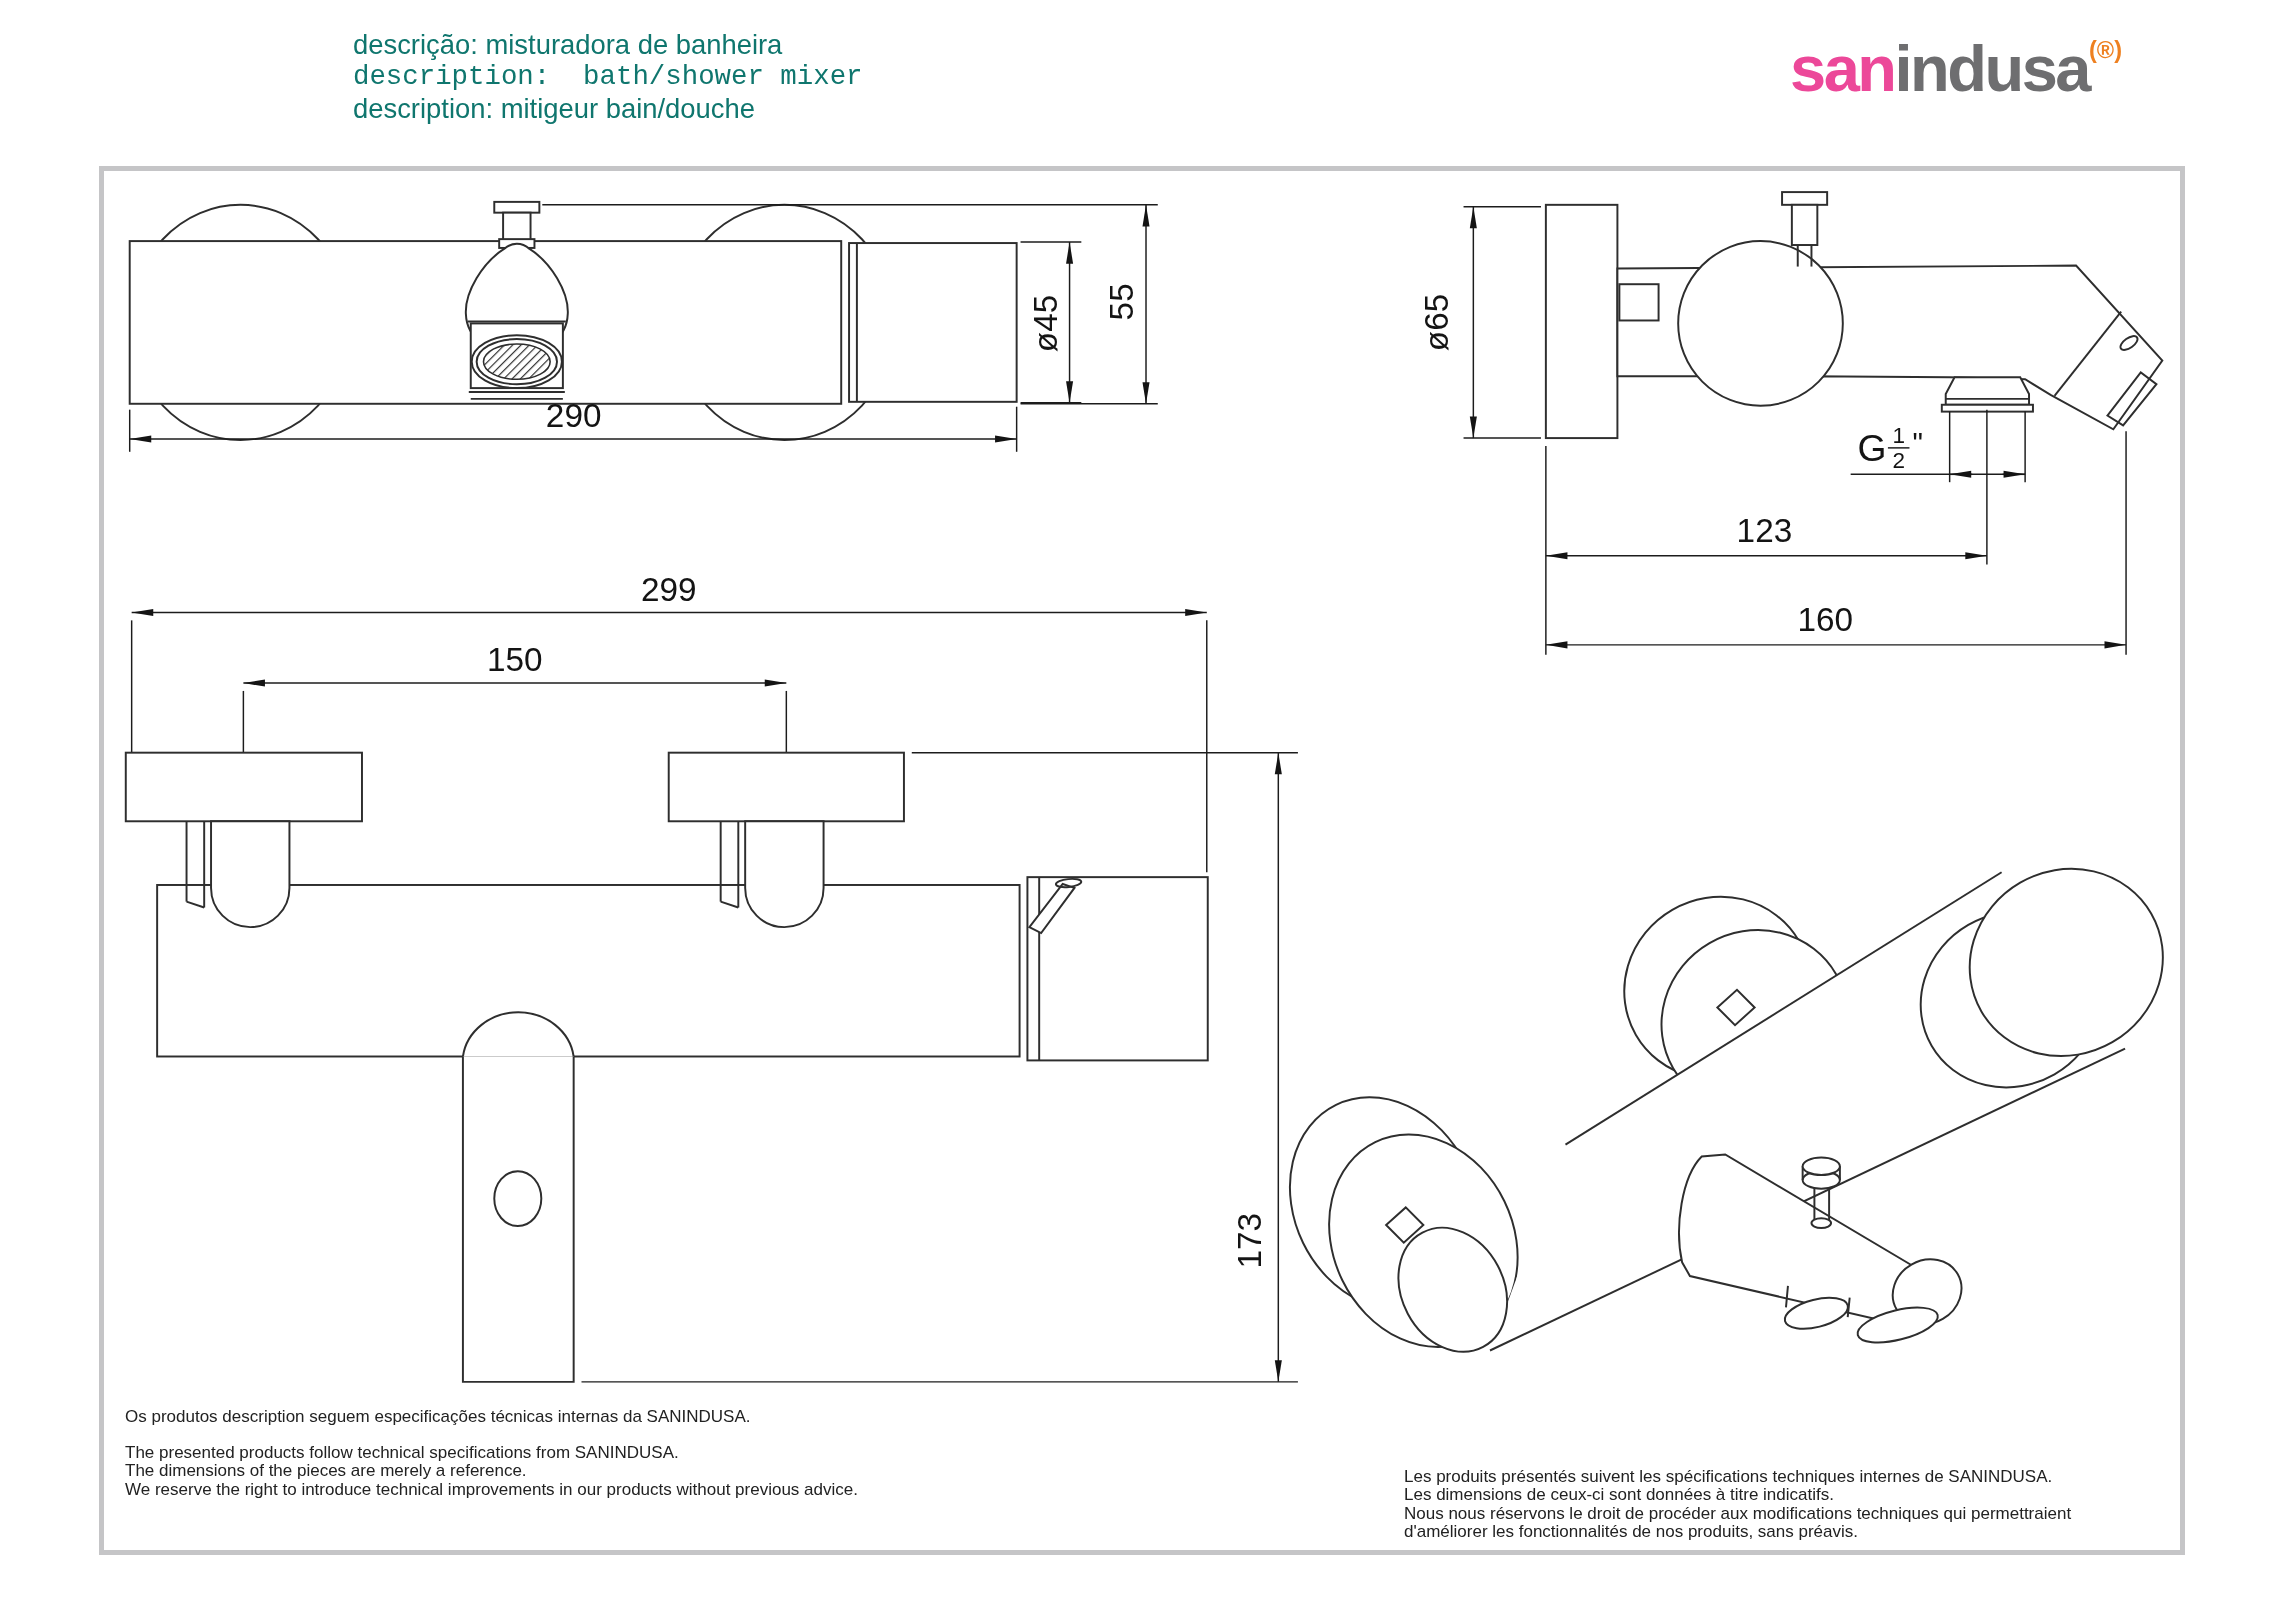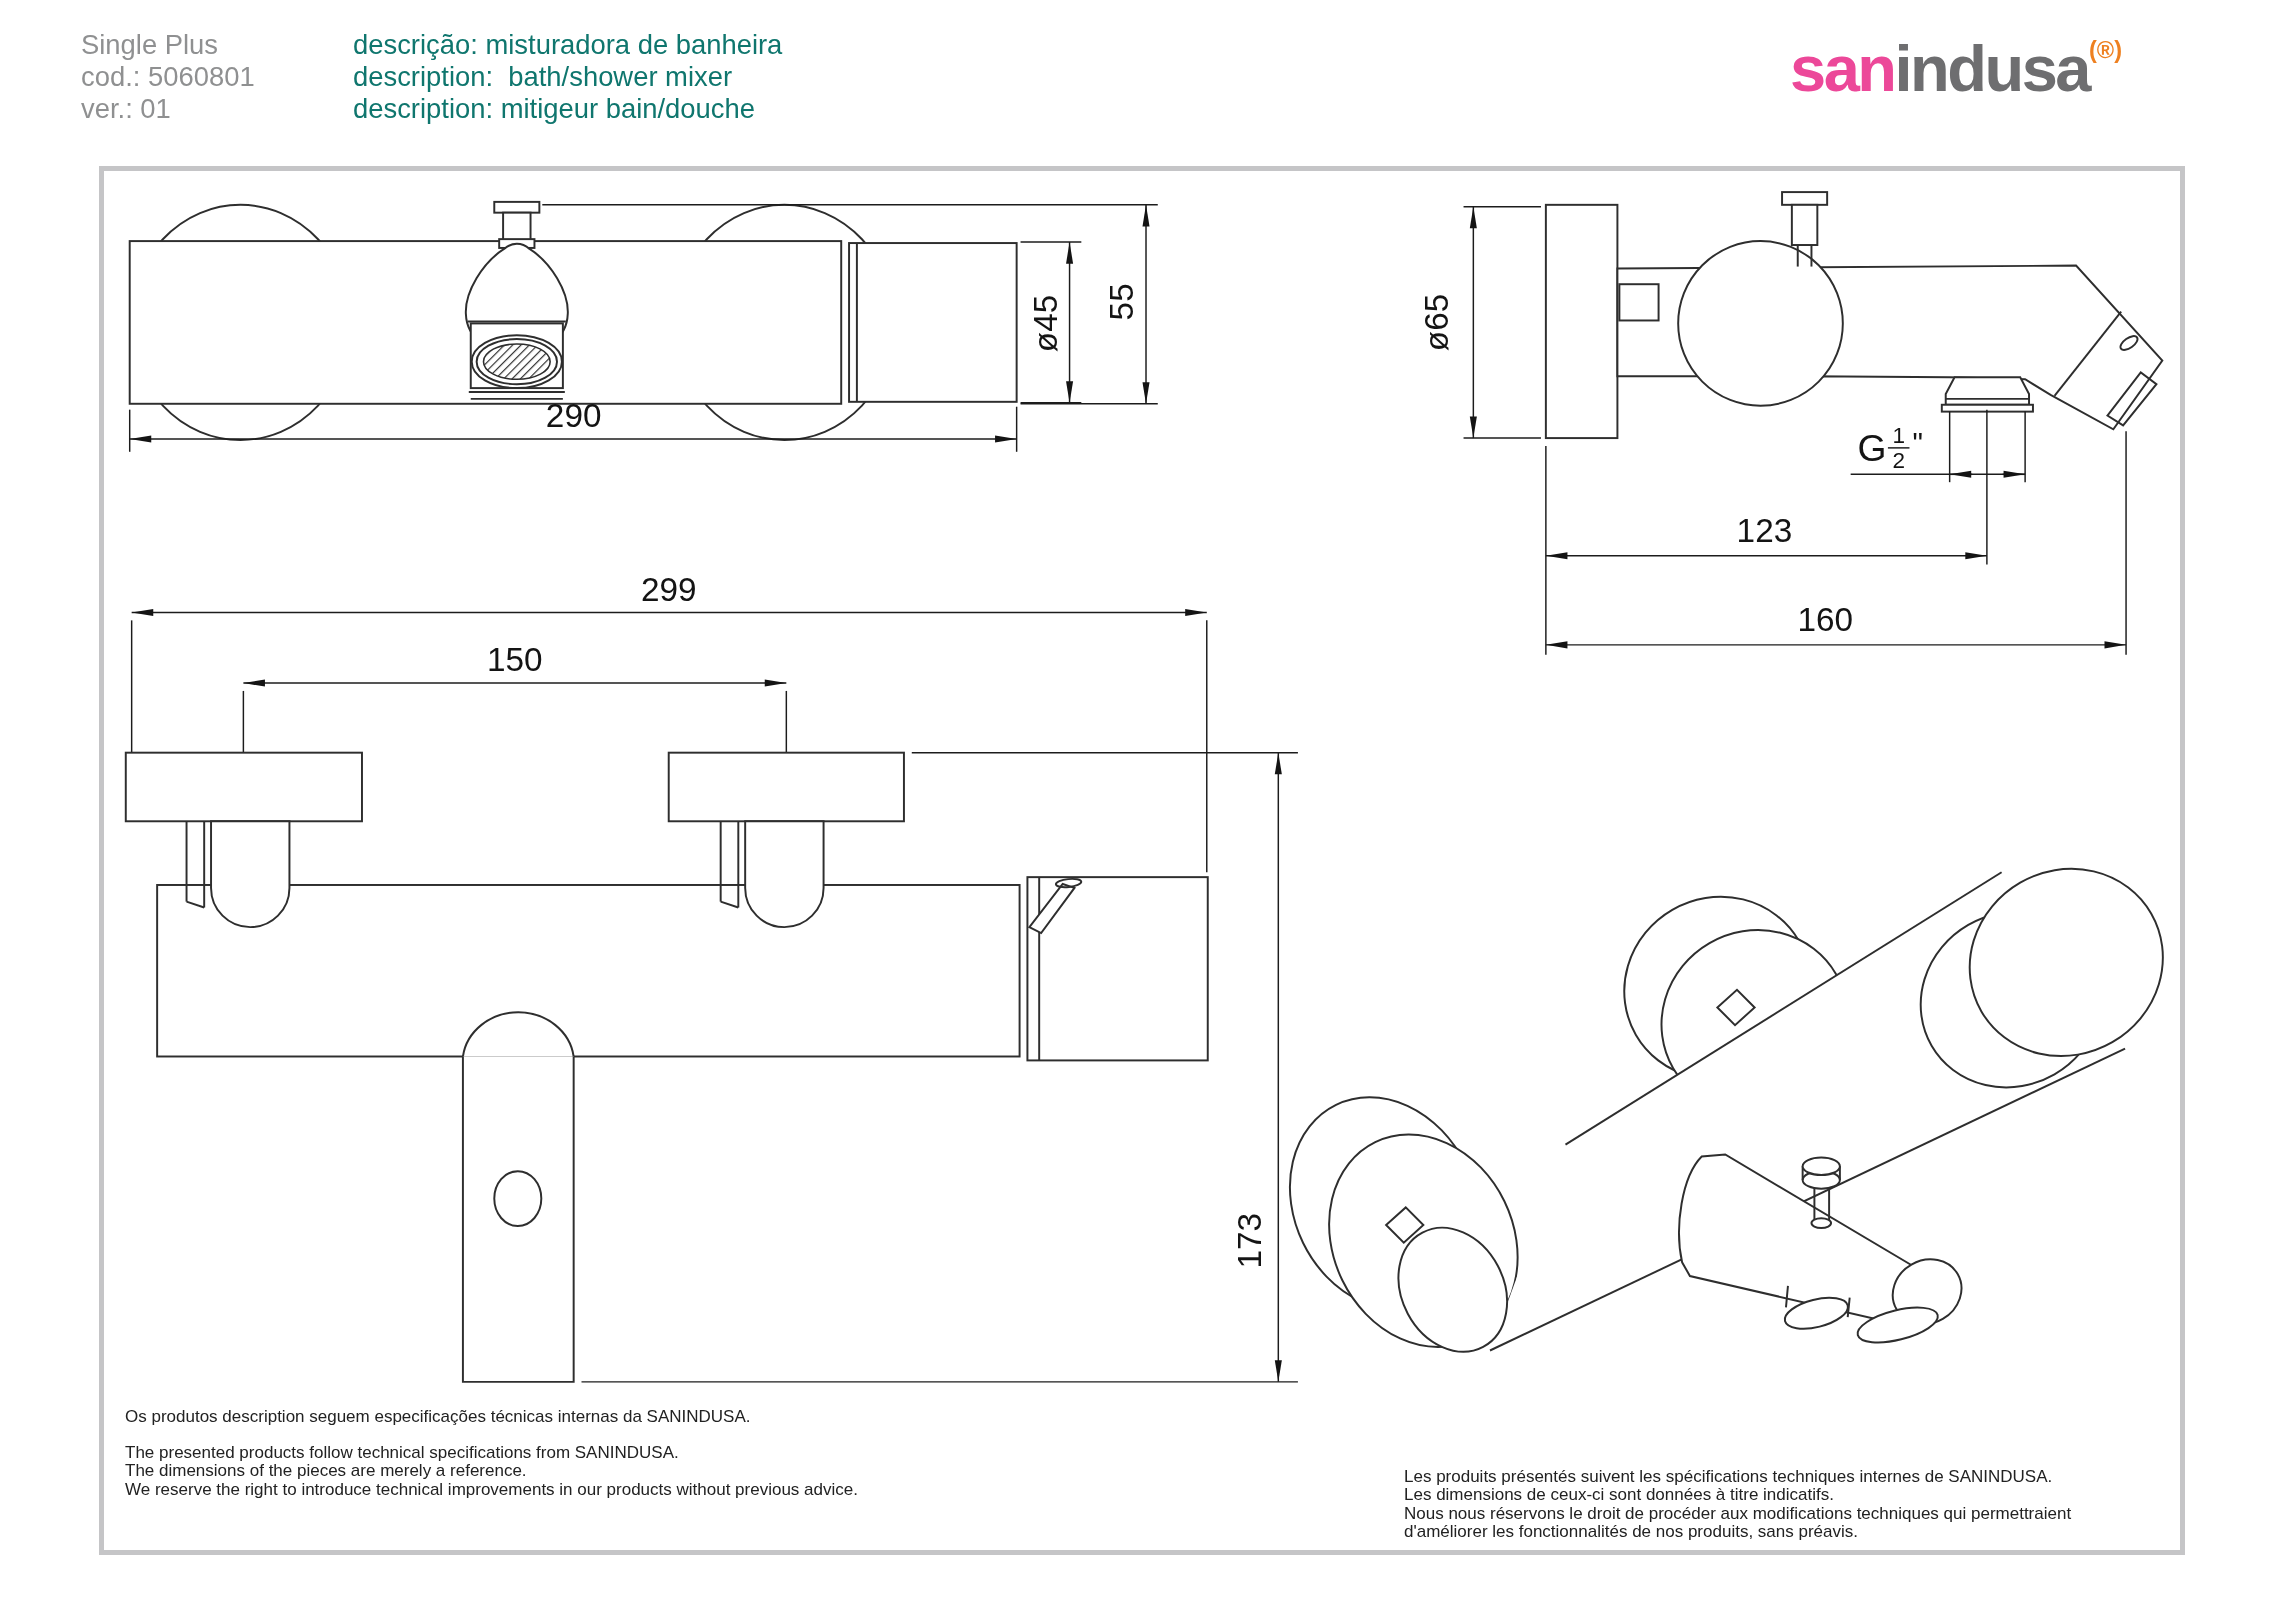--- a/index.html
+++ b/index.html
@@ -1,20 +1,20 @@
 <!DOCTYPE html>
 <html><head>
 <meta charset="utf-8">
 <style>
   html,body{margin:0;padding:0;background:#fff;}
   .page{position:relative;width:2293px;height:1621px;background:#fff;overflow:hidden;
         font-family:"Liberation Sans",sans-serif;}
   .hdr-left{position:absolute;left:81px;top:29px;color:#8f9091;font-size:27.4px;line-height:32px;}
   .hdr-desc{position:absolute;left:353px;top:29px;color:#0f766e;font-size:27.4px;line-height:32px;}
-  .hdr-desc .en{white-space:pre;}
+  .hdr-desc .en{white-space:pre;font-family:Liberation Mono, monospace;}
   .logo{position:absolute;left:1790px;top:31px;font-size:65px;font-weight:700;
         letter-spacing:-2.5px;color:#6e6e70;}
   .logo .p1{color:#ec4899;}
   .logo .reg{font-size:23.5px;font-weight:700;color:#ee8020;vertical-align:33px;letter-spacing:0;}
   .frame{position:absolute;left:99px;top:166px;width:2076px;height:1379px;
          border:5.9px solid #c5c5c7;background:transparent;}
   svg.drawing{position:absolute;left:0;top:0;}
   .ol{fill:none;stroke:#2e2e2e;stroke-width:2;}
   .wh{fill:#ffffff;stroke:#2e2e2e;stroke-width:2;}
   .thin{fill:none;stroke:#2e2e2e;stroke-width:1.4;}
@@ -24,25 +24,20 @@
   .dt{font-family:"Liberation Sans",sans-serif;font-size:34px;fill:#141414;}
   .dts{font-family:"Liberation Sans",sans-serif;font-size:23px;fill:#141414;}
   .foot{position:absolute;color:#222;font-size:17px;line-height:18.4px;}
   .foot .sp{height:17.6px;}
 </style>
 </head>
 <body>
 
 <div class="page">
 
-  <div class="hdr-left">
-    <div>Single Plus</div>
-    <div>cod.: 5060801</div>
-    <div>ver.: 01</div>
-  </div>
   <div class="hdr-desc">
     <div>descrição: misturadora de banheira</div>
     <div class="en">description:  bath/shower mixer</div>
     <div>description: mitigeur bain/douche</div>
   </div>
   <div class="logo"><span class="p1">san</span><span class="p2">indusa</span><span class="reg">(®)</span></div>
 
   <div class="frame"></div>
 
   <svg class="drawing" width="2293" height="1621" viewBox="0 0 2339 1654">

